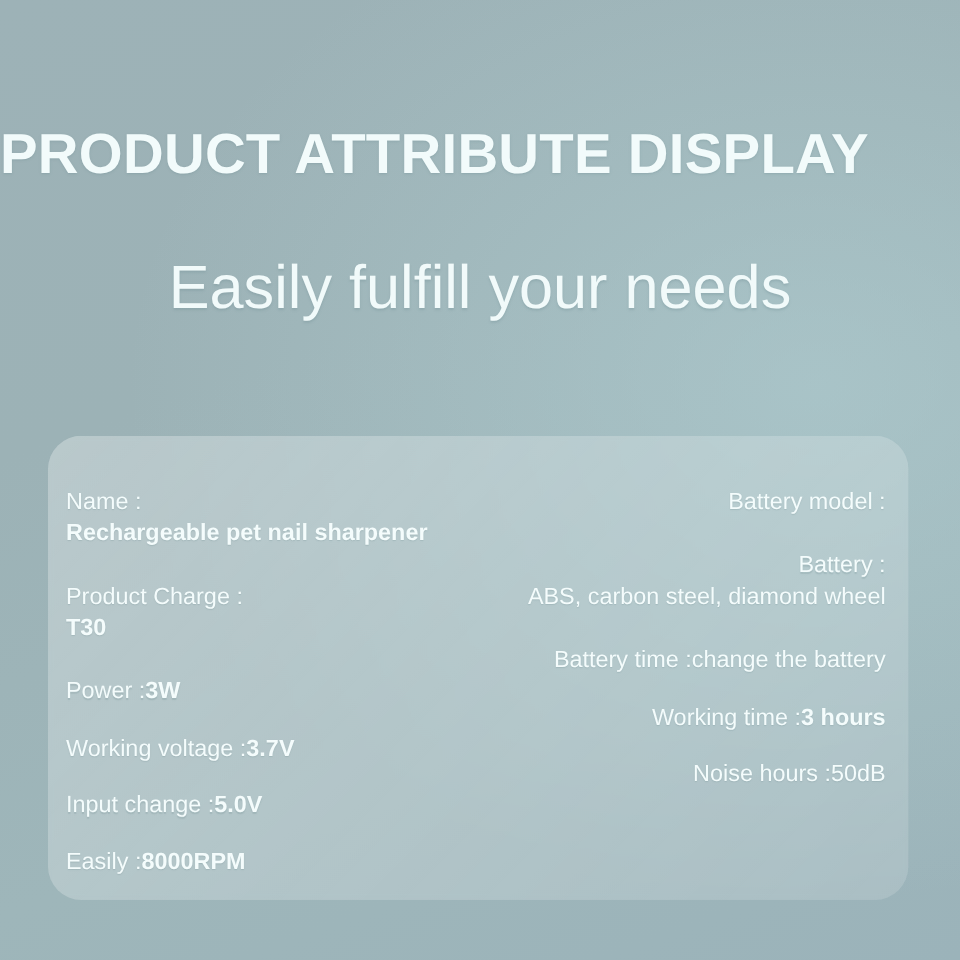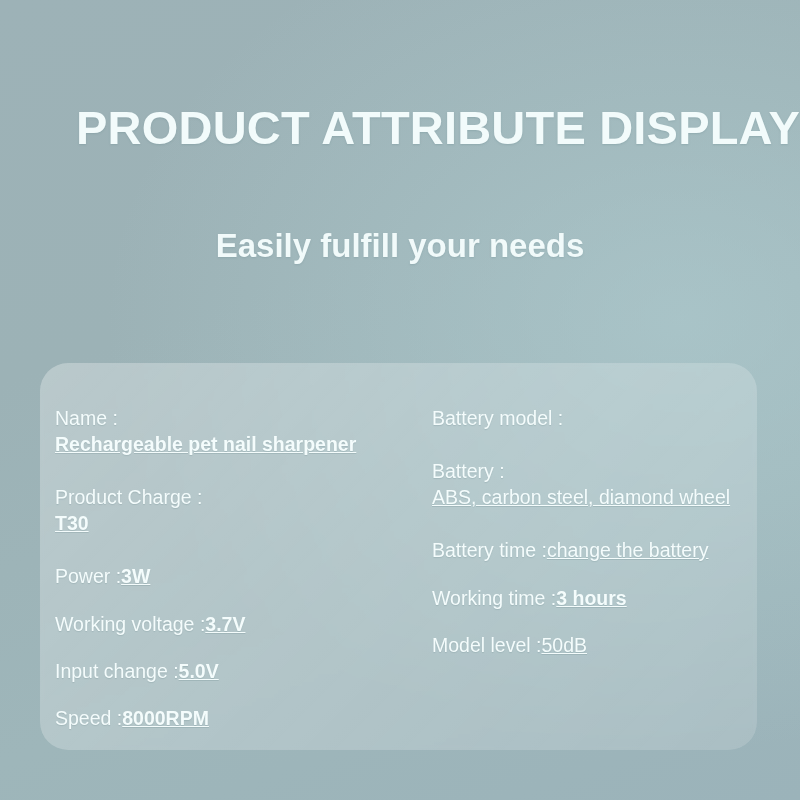--- a/index.html
+++ b/index.html
@@ -23,38 +23,38 @@
       radial-gradient(120% 90% at 85% 40%, rgba(178,208,212,0.55) 0%, rgba(178,208,212,0.0) 60%),
       linear-gradient(160deg, #9db2b7 0%, #9cb2b6 35%, #9eb6ba 70%, #9bb3ba 100%);
     overflow: hidden;
   }
 
   #title {
     position: absolute;
     left: 0;
     top: 103px;
     width: 800px;
-    text-align: right;
+    text-align: left;
     font-size: 47px;
     font-weight: 700;
     letter-spacing: 0.2px;
     color: #f2fbfb;
     line-height: 1.05;
     text-shadow: 0 1px 2px rgba(110,140,145,0.35);
     white-space: nowrap;
   }
 
   #subtitle {
     position: absolute;
     left: 0;
-    top: 228px;
+    top: 212px;
     width: 800px;
     text-align: center;
-    font-size: 33px;
-    font-weight: 700;
+    font-size: 51px;
+    font-weight: 400;
     color: #f1fafa;
     line-height: 1.1;
     text-shadow: 0 1px 2px rgba(110,140,145,0.30);
     white-space: nowrap;
   }
 
   
   #spec-card {
     position: absolute;
     left: 40px;
@@ -74,31 +74,31 @@
     position: absolute;
     inset: 0;
     margin-top: 19px;
   }
 
   .col {
     position: absolute;
     top: 23px;
   }
   .col-left  { left: 15px;  width: 360px; }
-  .col-right { left: 392px; width: 330px; }
+  .col-right { left: 368px; width: 330px; text-align: right; }
 
   .spec-row {
     color: #f4fcfc;
     font-size: 19.5px;
     line-height: 26px;
     text-shadow: 0 1px 1px rgba(110,140,145,0.28);
     white-space: nowrap;
   }
   .spec-row .lbl  { font-weight: 400; }
-  .spec-row .val  { font-weight: 400; text-decoration: underline; }
+  .spec-row .val  { font-weight: 400; }
   .spec-row .val.bold { font-weight: 700; }
 
   
   .gap-lg { margin-bottom: 27px; }
   .gap-md { margin-bottom: 22px; }
   .gap-sm { margin-bottom: 21px; }
   .gap-none { margin-bottom: 0; }
 
   .stack-line { display: block; }
 </style>
@@ -118,30 +118,30 @@
             <span class="lbl stack-line">Name :</span>
             <span class="val bold stack-line">Rechargeable pet nail sharpener</span>
           </div>
           <div class="spec-row gap-lg">
             <span class="lbl stack-line">Product Charge :</span>
             <span class="val bold stack-line">T30</span>
           </div>
           <div class="spec-row gap-md"><span class="lbl">Power :</span><span class="val bold">3W</span></div>
           <div class="spec-row gap-sm"><span class="lbl">Working voltage :</span><span class="val bold">3.7V</span></div>
           <div class="spec-row gap-sm"><span class="lbl">Input change :</span><span class="val bold">5.0V</span></div>
-          <div class="spec-row gap-none"><span class="lbl">Speed :</span><span class="val bold">8000RPM</span></div>
+          <div class="spec-row gap-none"><span class="lbl">Easily :</span><span class="val bold">8000RPM</span></div>
         </div>
       <div class="col col-right">
           <div class="spec-row gap-lg">
             <span class="lbl stack-line">Battery model :</span>
           </div>
           <div class="spec-row gap-lg">
             <span class="lbl stack-line">Battery :</span>
             <span class="val stack-line">ABS, carbon steel, diamond wheel</span>
           </div>
           <div class="spec-row gap-md"><span class="lbl">Battery time :</span><span class="val">change the battery</span></div>
           <div class="spec-row gap-sm"><span class="lbl">Working time :</span><span class="val bold">3 hours</span></div>
-          <div class="spec-row gap-sm"><span class="lbl">Model level :</span><span class="val">50dB</span></div>
+          <div class="spec-row gap-sm"><span class="lbl">Noise hours :</span><span class="val">50dB</span></div>
         </div>
     </div>
   </div>
 
 </div>
 
 </body></html>

